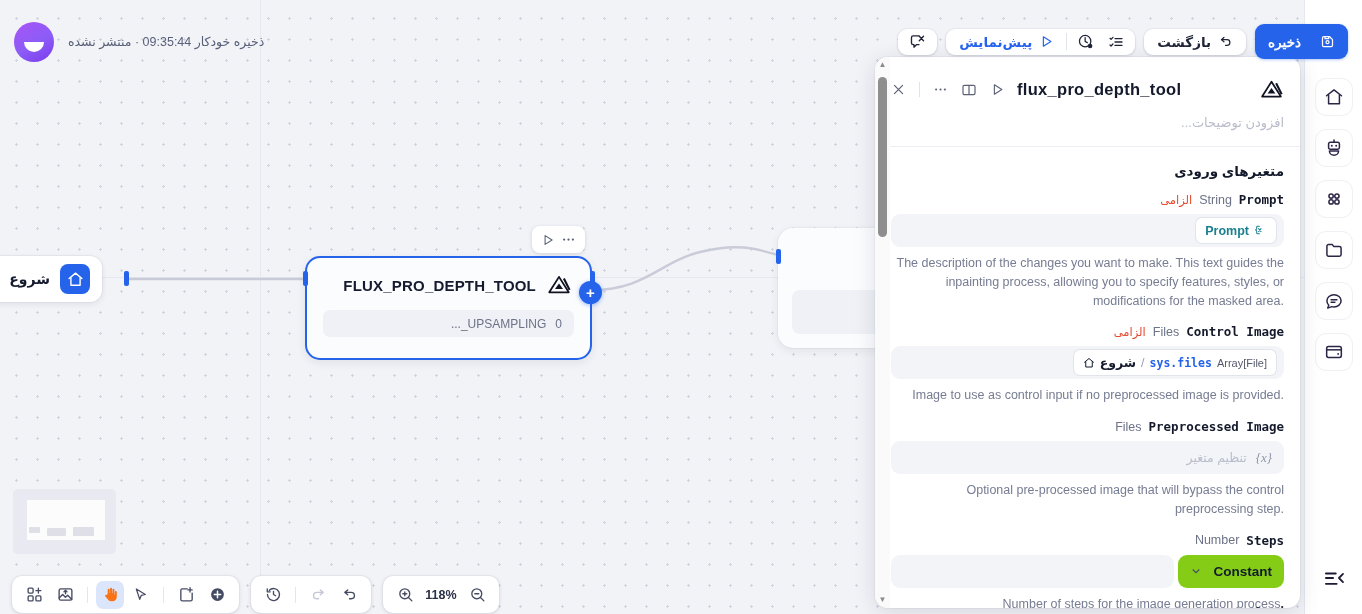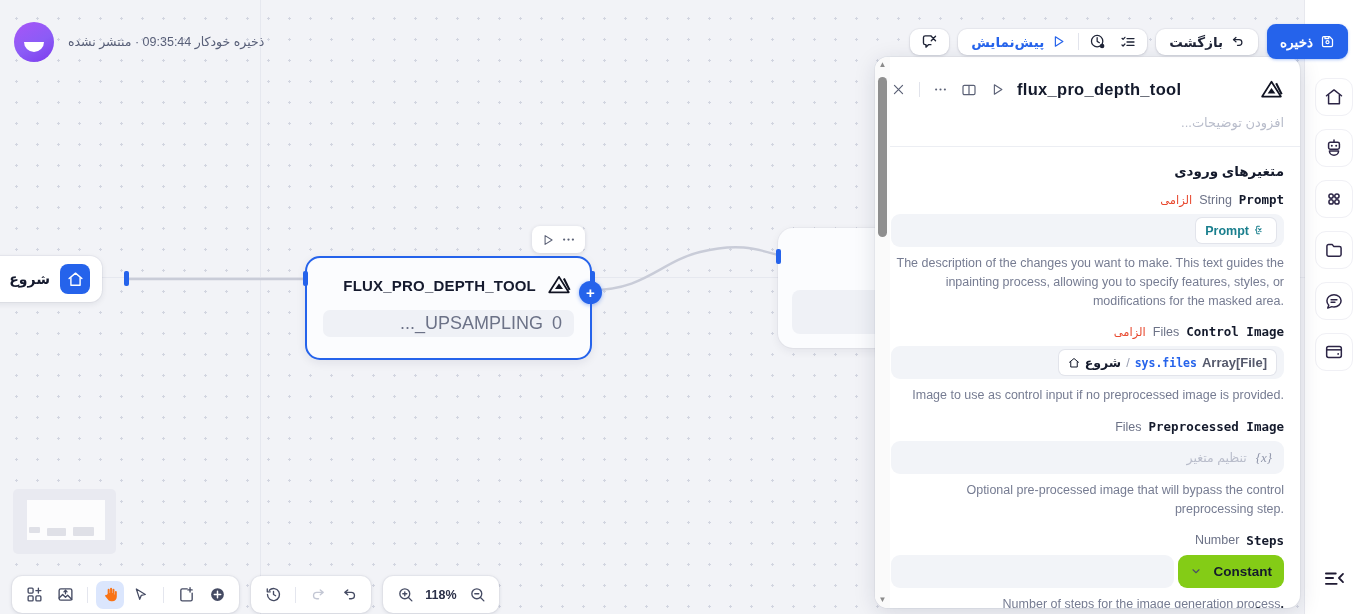--- a/index.html
+++ b/index.html
@@ -29,21 +29,21 @@
     padding: 0 14px; z-index: 30; pointer-events: none;
   }
   .topbar > * { pointer-events: auto; margin-top: 22px; }
   .tb-group {
     display: flex; align-items: center; background: #fff;
     border-radius: 9px; height: 26px;
     box-shadow: 0 1px 3px rgba(25,30,60,.13), 0 0 0 1px rgba(30,35,70,.035);
     margin-left: 9px; padding: 0 4px;
   }
   .btn-primary {
-    display:flex; align-items:center; gap:7px; background:#2563eb; color:#fff;
+    display:flex; align-items:center; gap:19px; background:#2563eb; color:#fff;
     height:35px; border-radius:9px; padding:0 13px; font-size:13.5px; font-weight:700;
     box-shadow: 0 1px 3px rgba(37,99,235,.35); margin-left:9px; cursor:pointer;
     border: none;
   }
   .tb-btn {
     display:flex; align-items:center; gap:7px; height:29px; padding:0 9px;
     border-radius:7px; font-size:13.5px; color:#1f2437; font-weight:700;
     cursor:pointer; white-space:nowrap;
   }
   .tb-btn.icononly { padding: 0 7px; }
@@ -83,21 +83,21 @@
     box-shadow: 0 3px 10px rgba(25,30,60,.08); direction: ltr;
   }
   .node-main .nm-head {
     display:flex; align-items:center; justify-content:flex-end; gap:10px;
     padding: 14px 18px 0 18px;
   }
   .node-main .nm-title { font-size:15px; font-weight:700; color:#151a2e; letter-spacing:.2px; }
   .node-main .nm-row {
     margin: 12px 16px 0 16px; height:27px; background:#eff1f6; border-radius:7px;
     display:flex; align-items:center; justify-content:flex-end; gap:9px;
-    padding: 0 12px; font-size:18px; color:#6c7287;
+    padding: 0 12px; font-size:12px; color:#6c7287;
   }
   .node-plus {
     position:absolute; right:-12px; top:23px; width:23px; height:23px; border-radius:50%;
     background:#2563eb; color:#fff; display:flex; align-items:center; justify-content:center;
     font-size:15px; font-weight:700; line-height:0; box-shadow:0 1px 4px rgba(37,99,235,.45);
     cursor:pointer;
   }
   .node-tools {
     position:absolute; left:532px; top:226px; height:27px; background:#fff;
     border-radius:8px; display:flex; align-items:center; gap:6px; padding:0 9px;
@@ -193,21 +193,21 @@
   }
   .chip {
     background:#fff; border-radius:6px; height:25px; display:flex; align-items:center;
     gap:5px; padding:0 9px; font-size:12.5px; box-shadow:0 0 0 1px rgba(30,35,70,.07);
     direction:rtl; cursor:pointer;
   }
   .chip.var { color:#1a7f8e; font-weight:700; }
   .chip .c-path { color:#2563eb; font-weight:700; font-family:"DejaVu Sans Mono",monospace; font-size:11.5px; }
   .chip .c-slash { color:#9aa0b3; }
   .chip .c-start { color:#141a2c; font-weight:700; }
-  .chip .c-type { color:#55596c; font-size:13px;font-weight:bold; }
+  .chip .c-type { color:#55596c; font-size:11px; }
   .placeholder-row { display:flex; align-items:center; gap:9px; padding-right:4px; width:100%; }
   .ph-varicon { color:#9096aa; font-style:italic; font-size:13px; font-family:"Liberation Serif",serif; }
   .ph-text { color:#b9bdcb; font-size:12.5px; }
   .help {
     font-size:12.5px; color:#767c92; line-height:1.5; margin-top:7px;
     text-align:right; direction:ltr;
   }
   .select-row { display:flex; align-items:stretch; gap:0; }
   .select-box {
     background:#84cc16; border-radius:9px; height:33px; display:flex; align-items:center;

